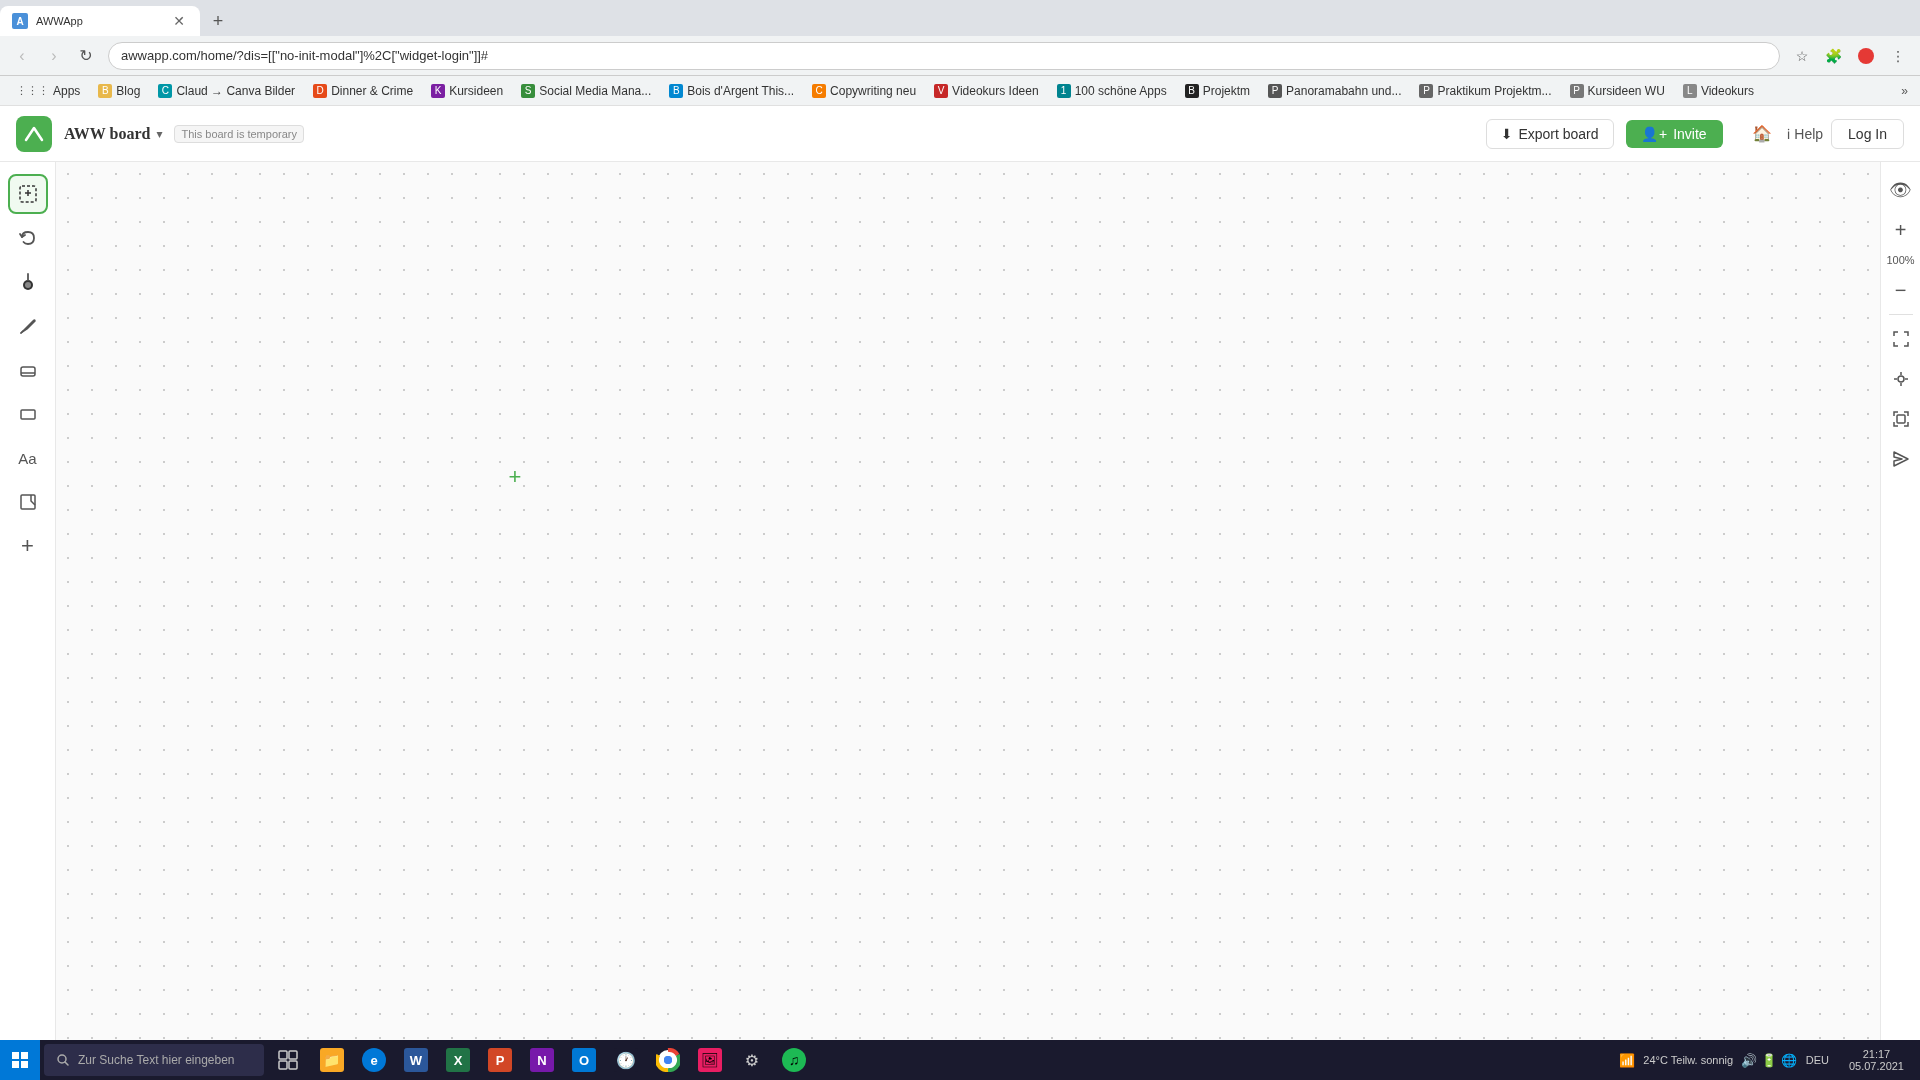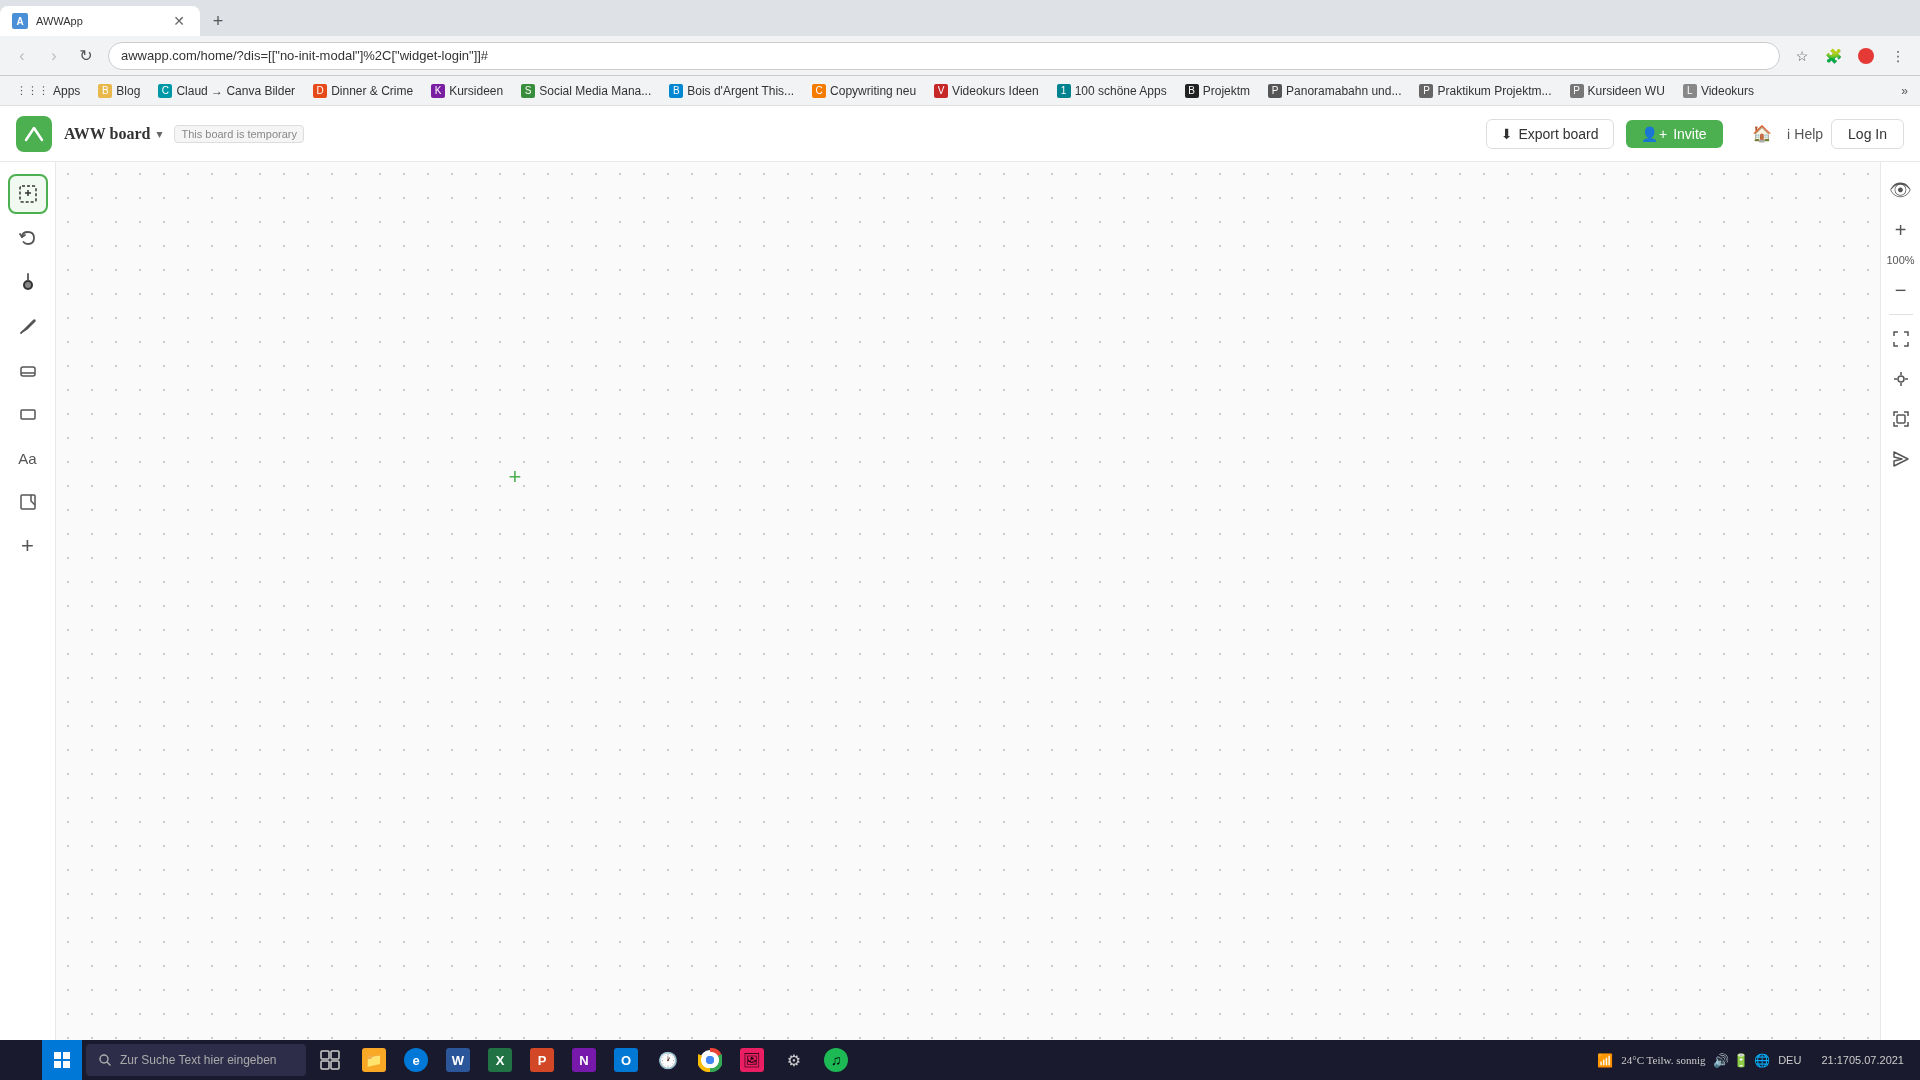--- a/index.html
+++ b/index.html
@@ -59,27 +59,27 @@
 
     
     .bottom-bar { position: absolute; bottom: 0; left: 0; right: 0; height: 40px; background: #fff; border-top: 1px solid #e8e8e8; display: flex; align-items: center; padding: 0 16px; gap: 8px; }
     .lock-icon { font-size: 16px; color: #555; }
     .page-nav { display: flex; align-items: center; gap: 6px; }
     .page-nav-btn { width: 24px; height: 24px; display: flex; align-items: center; justify-content: center; border-radius: 4px; cursor: pointer; font-size: 14px; color: #555; }
     .page-indicator { font-size: 13px; color: #333; }
     .add-page-btn { width: 24px; height: 24px; display: flex; align-items: center; justify-content: center; cursor: pointer; font-size: 18px; color: #555; }
 
     
-    .taskbar { width: 100%; height: 40px; background: #1a1a2e; display: flex; align-items: center; position: absolute; bottom: 0; left: 0; padding-left: 42px; }
+    .taskbar { width: 100%; height: 40px; background: #1a1a2e; display: flex; align-items: center; position: absolute; bottom: 0; left: 0; }
     .taskbar-start { width: 40px; height: 40px; display: flex; align-items: center; justify-content: center; background: #0078d7; cursor: pointer; }
     .taskbar-search { display: flex; align-items: center; height: 32px; background: #2d2d4a; border-radius: 4px; padding: 0 12px; margin: 0 4px; gap: 8px; color: #aaa; font-size: 12px; width: 220px; cursor: text; }
     .taskbar-apps { display: flex; align-items: center; gap: 2px; margin-left: 4px; }
     .taskbar-app { width: 40px; height: 40px; display: flex; align-items: center; justify-content: center; cursor: pointer; }
     .taskbar-tray { display: flex; align-items: center; gap: 4px; padding: 0 8px; color: #ccc; font-size: 11px; }
-    .taskbar-time { display: flex; align-items: flex-end; font-size: 11px; color: #ccc; padding: 0 8px; }
+    .taskbar-time { display: flex; flex-direction: column; align-items: center; font-size: 11px; color: #ccc; padding: 0 8px; }
 
     
     .canvas-area::before {
       content: '';
       position: absolute;
       top: 0; left: 0; right: 0; bottom: 0;
       background-image: radial-gradient(circle, #ccc 1px, transparent 1px);
       background-size: 24px 24px;
       pointer-events: none;
     }
@@ -382,21 +382,21 @@
       <div style="width:24px;height:24px;display:flex;align-items:center;justify-content:center;font-size:16px;color:#ccc;">⚙</div>
     </div>
     <div class="taskbar-app">
       <div style="width:24px;height:24px;background:#1db954;border-radius:50%;display:flex;align-items:center;justify-content:center;font-size:14px;">♫</div>
     </div>
   </div>
   <div style="flex:1;"></div>
 
   <div class="taskbar-tray">
     <span style="font-size:13px;color:#ccc;">📶</span>
-    <span style="font-size:11px;color:#ccc;white-space:nowrap;margin:1px 4px;font-family:Liberation Serif, serif;">24°C Teilw. sonnig</span>
+    <span style="font-size:11px;color:#ccc;white-space:nowrap;margin:1px 4px;">24°C Teilw. sonnig</span>
     <span style="font-size:13px;">🔊</span>
     <span style="font-size:13px;">🔋</span>
     <span style="font-size:13px;">🌐</span>
     <span style="font-size:11px;color:#ccc;margin:0 4px;">DEU</span>
   </div>
   <div class="taskbar-time">
     <span>21:17</span>
     <span>05.07.2021</span>
   </div>
   <div style="width:8px;height:40px;cursor:pointer;"></div>

